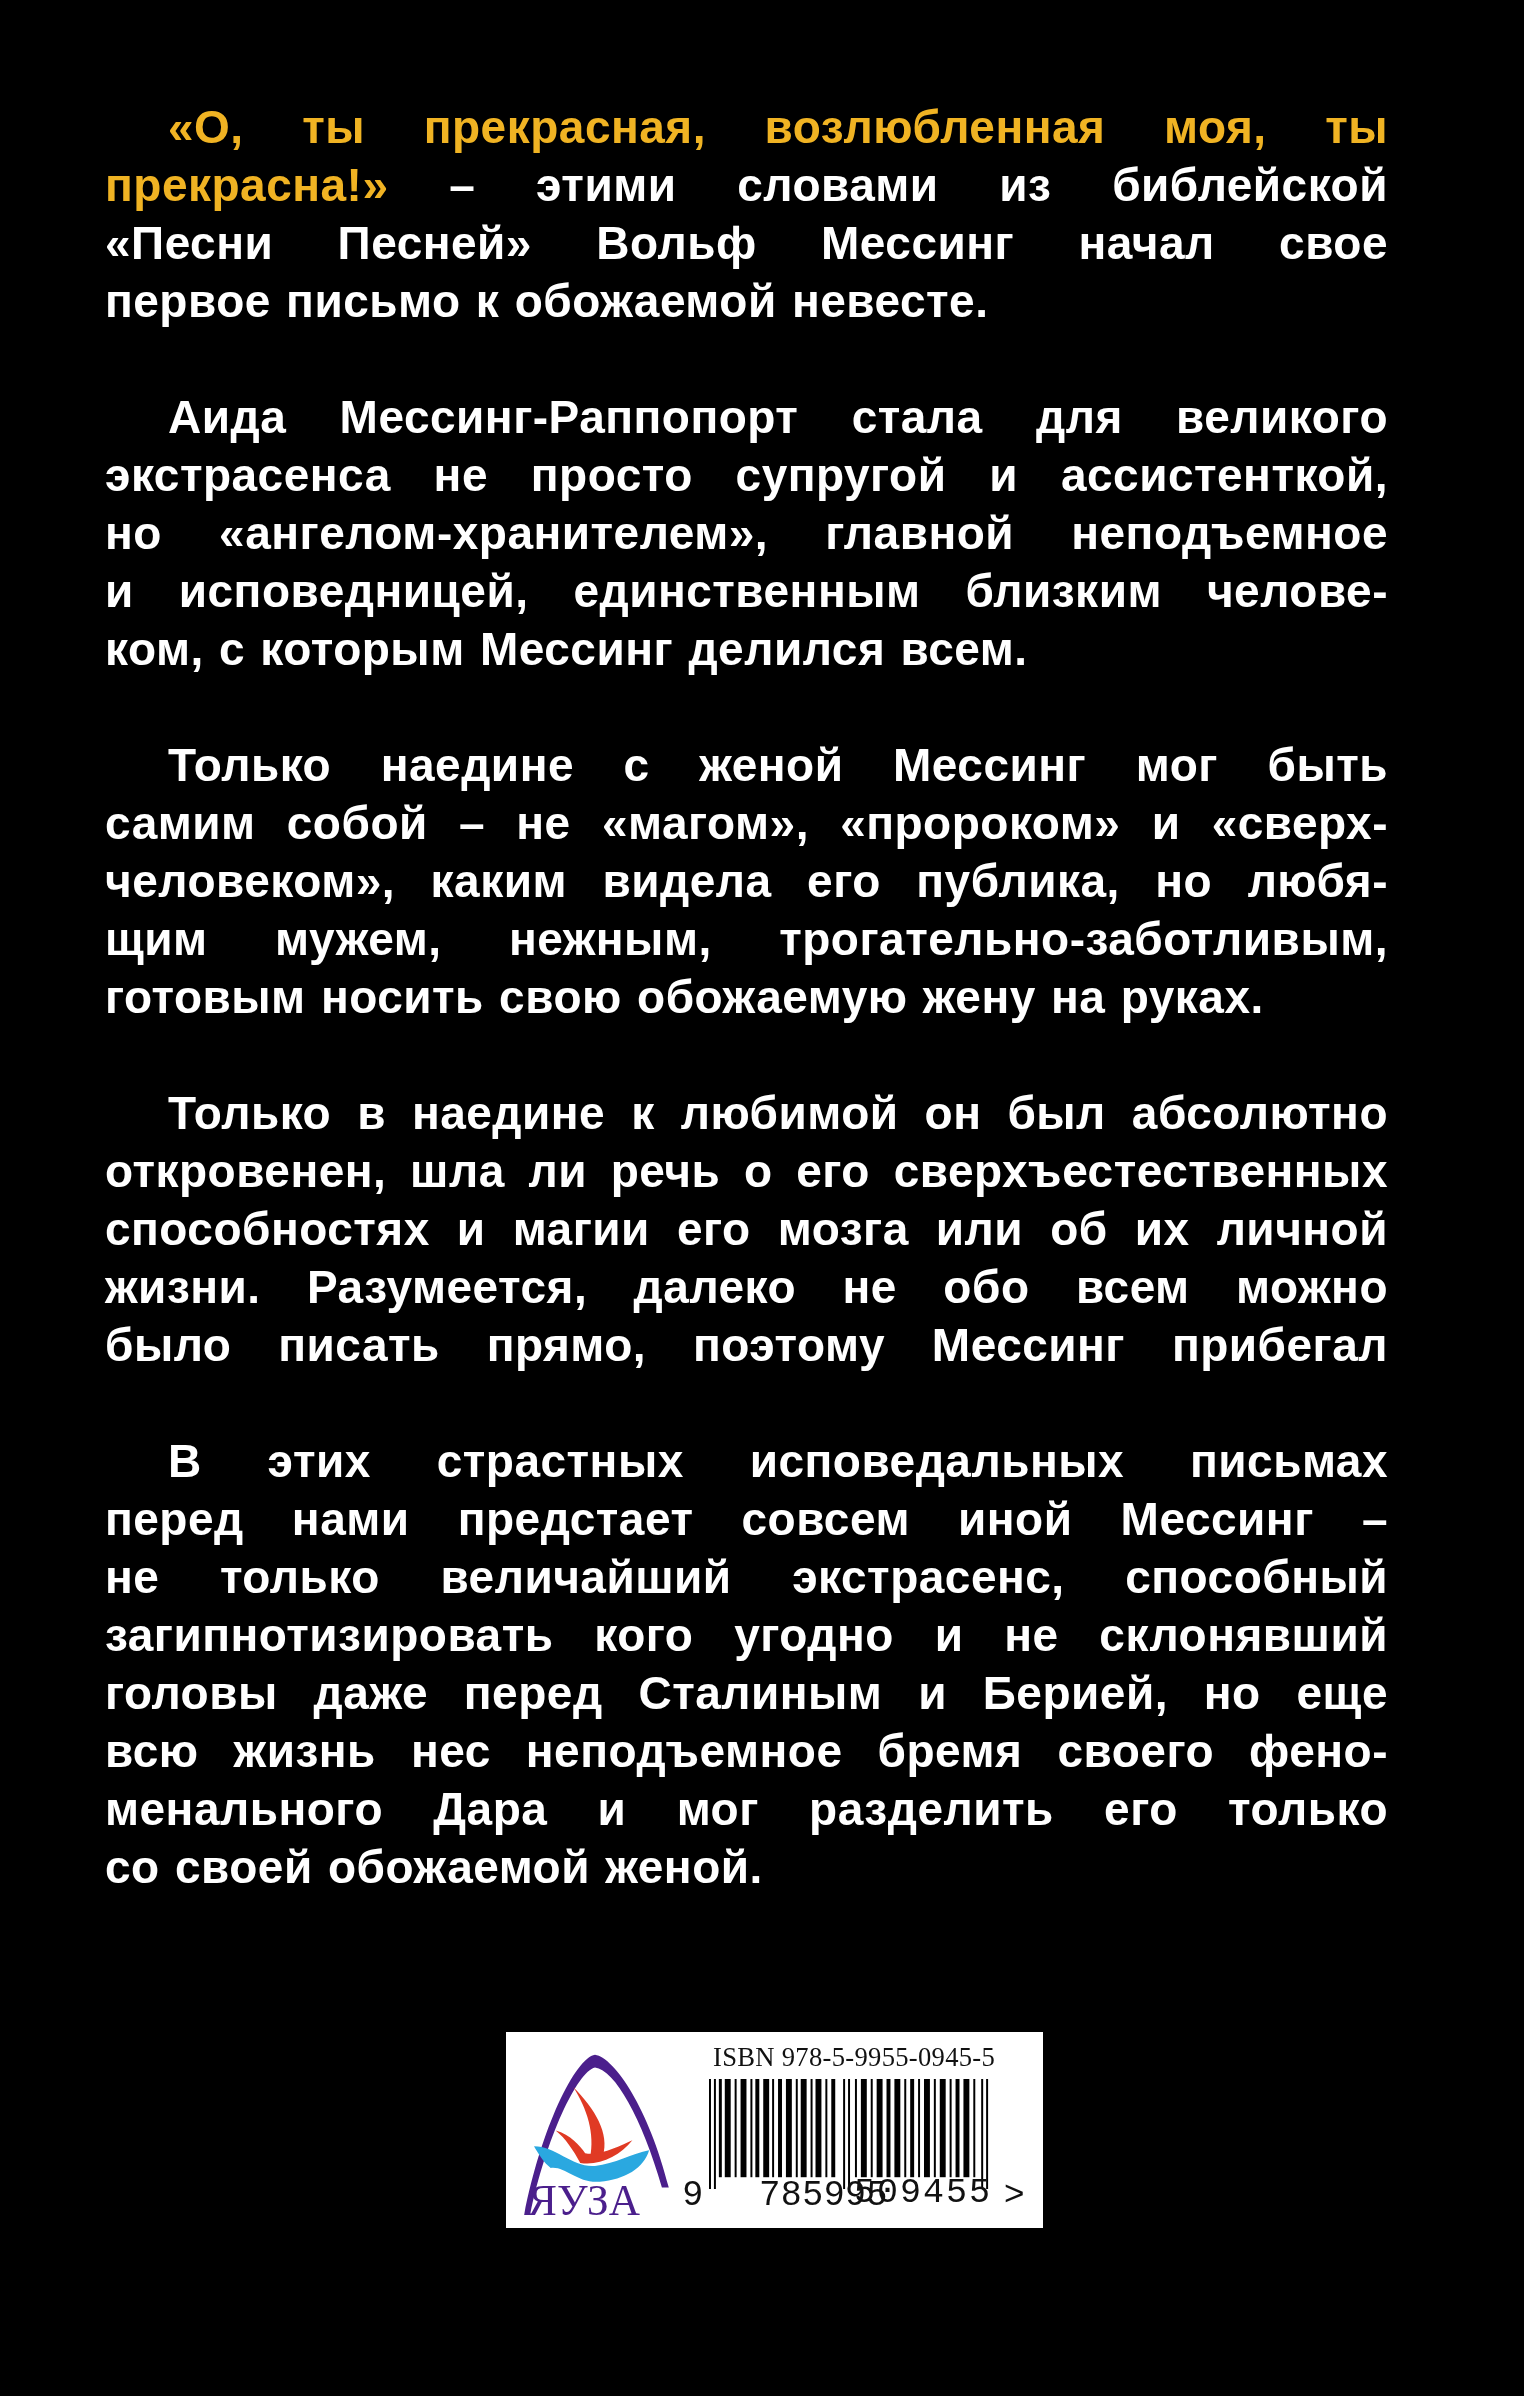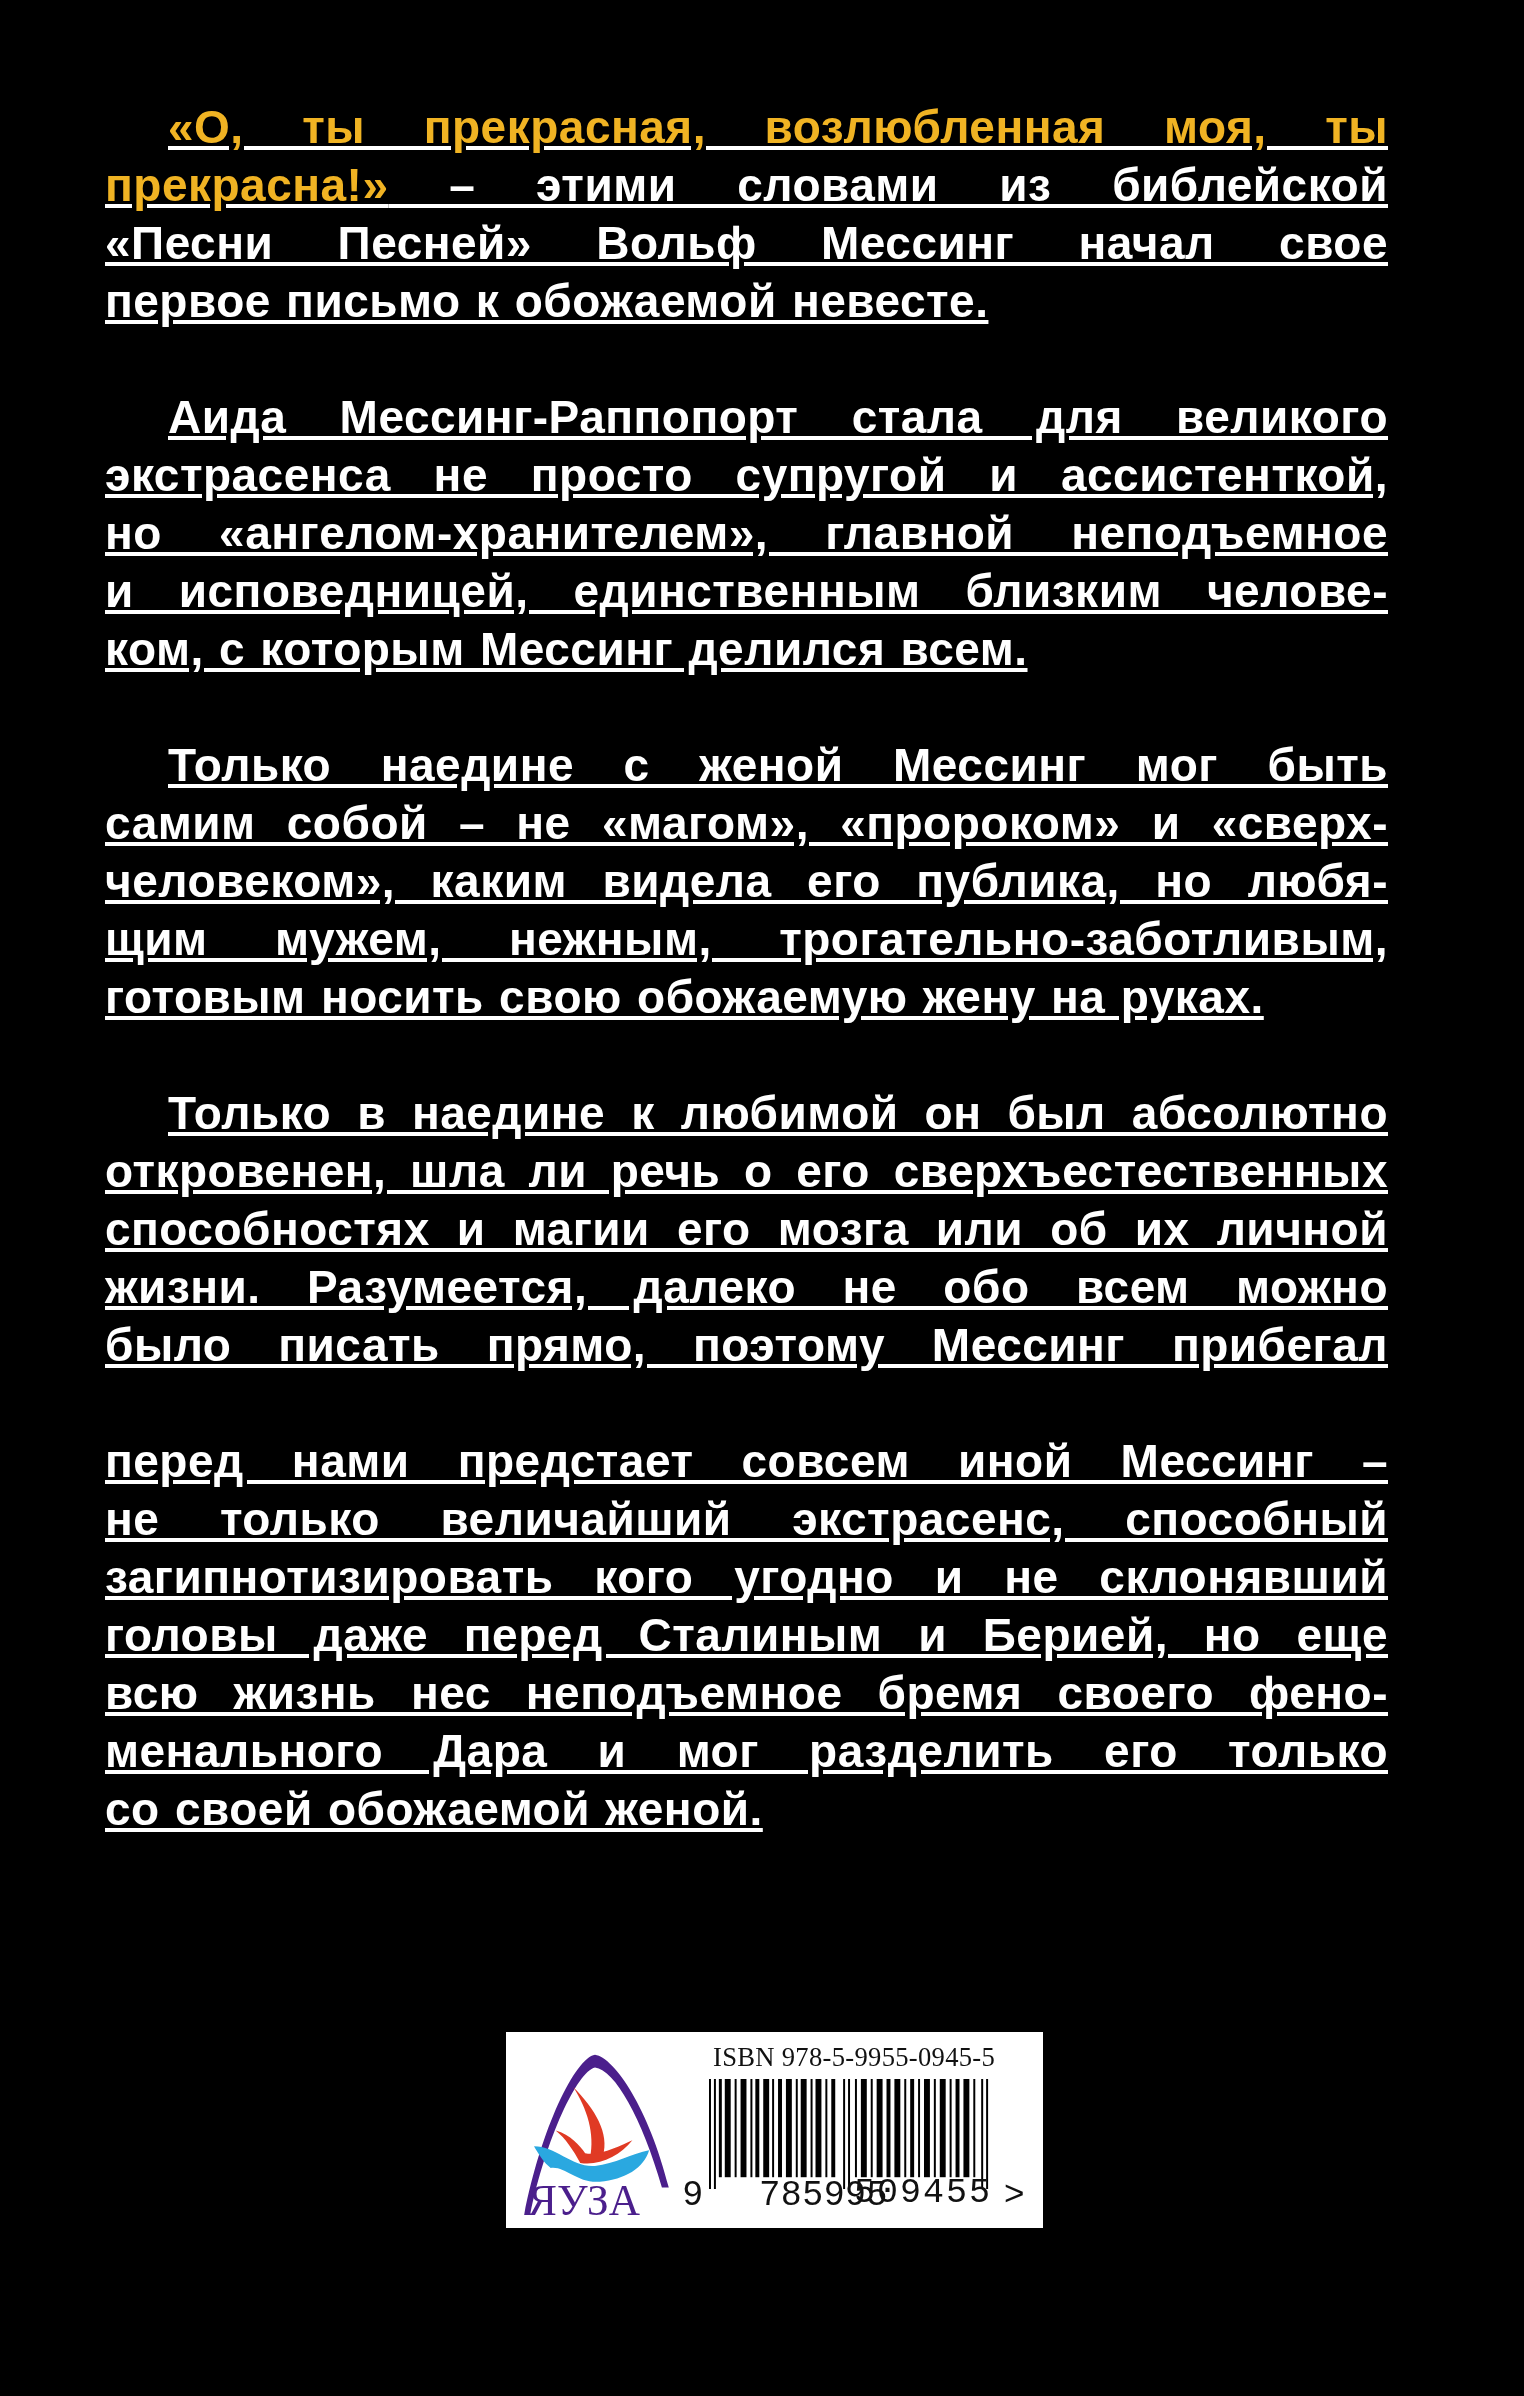--- a/index.html
+++ b/index.html
@@ -19,21 +19,20 @@
     font-size: 46px;
     line-height: 58px;
     letter-spacing: 0.5px;
   }
   .para {
     margin: 0 7px 58px 0;
     text-indent: 63px;
     text-align: justify;
     text-align-last: left;
     word-spacing: 2px;
-    text-decoration: underline;
   }
   .para .line { display: block; text-align: justify; text-align-last: justify; }
   .para .line.last { text-align-last: left; }
   .para .line.first { text-indent: 63px; }
   .para { text-indent: 0; }
   .quote { color: #f0b323; }
 
   .isbn-box {
     position: absolute;
     left: 506px; top: 2032px;
@@ -94,20 +93,21 @@
 
   <div class="para">
     <span class="line first">Только в наедине к любимой он был абсолютно</span>
     <span class="line">откровенен, шла ли речь о его сверхъестественных</span>
     <span class="line">способностях и магии его мозга или об их личной</span>
     <span class="line">жизни. Разумеется, далеко не обо всем можно</span>
     <span class="line">было писать прямо, поэтому Мессинг прибегал</span>
   </div>
 
   <div class="para">
+    <span class="line first">В этих страстных исповедальных письмах</span>
     <span class="line">перед нами предстает совсем иной Мессинг –</span>
     <span class="line">не только величайший экстрасенс, способный</span>
     <span class="line">загипнотизировать кого угодно и не склонявший</span>
     <span class="line">головы даже перед Сталиным и Берией, но еще</span>
     <span class="line">всю жизнь нес неподъемное бремя своего фено-</span>
     <span class="line">менального Дара и мог разделить его только</span>
     <span class="line last">со своей обожаемой женой.</span>
   </div>
 </div>
 

